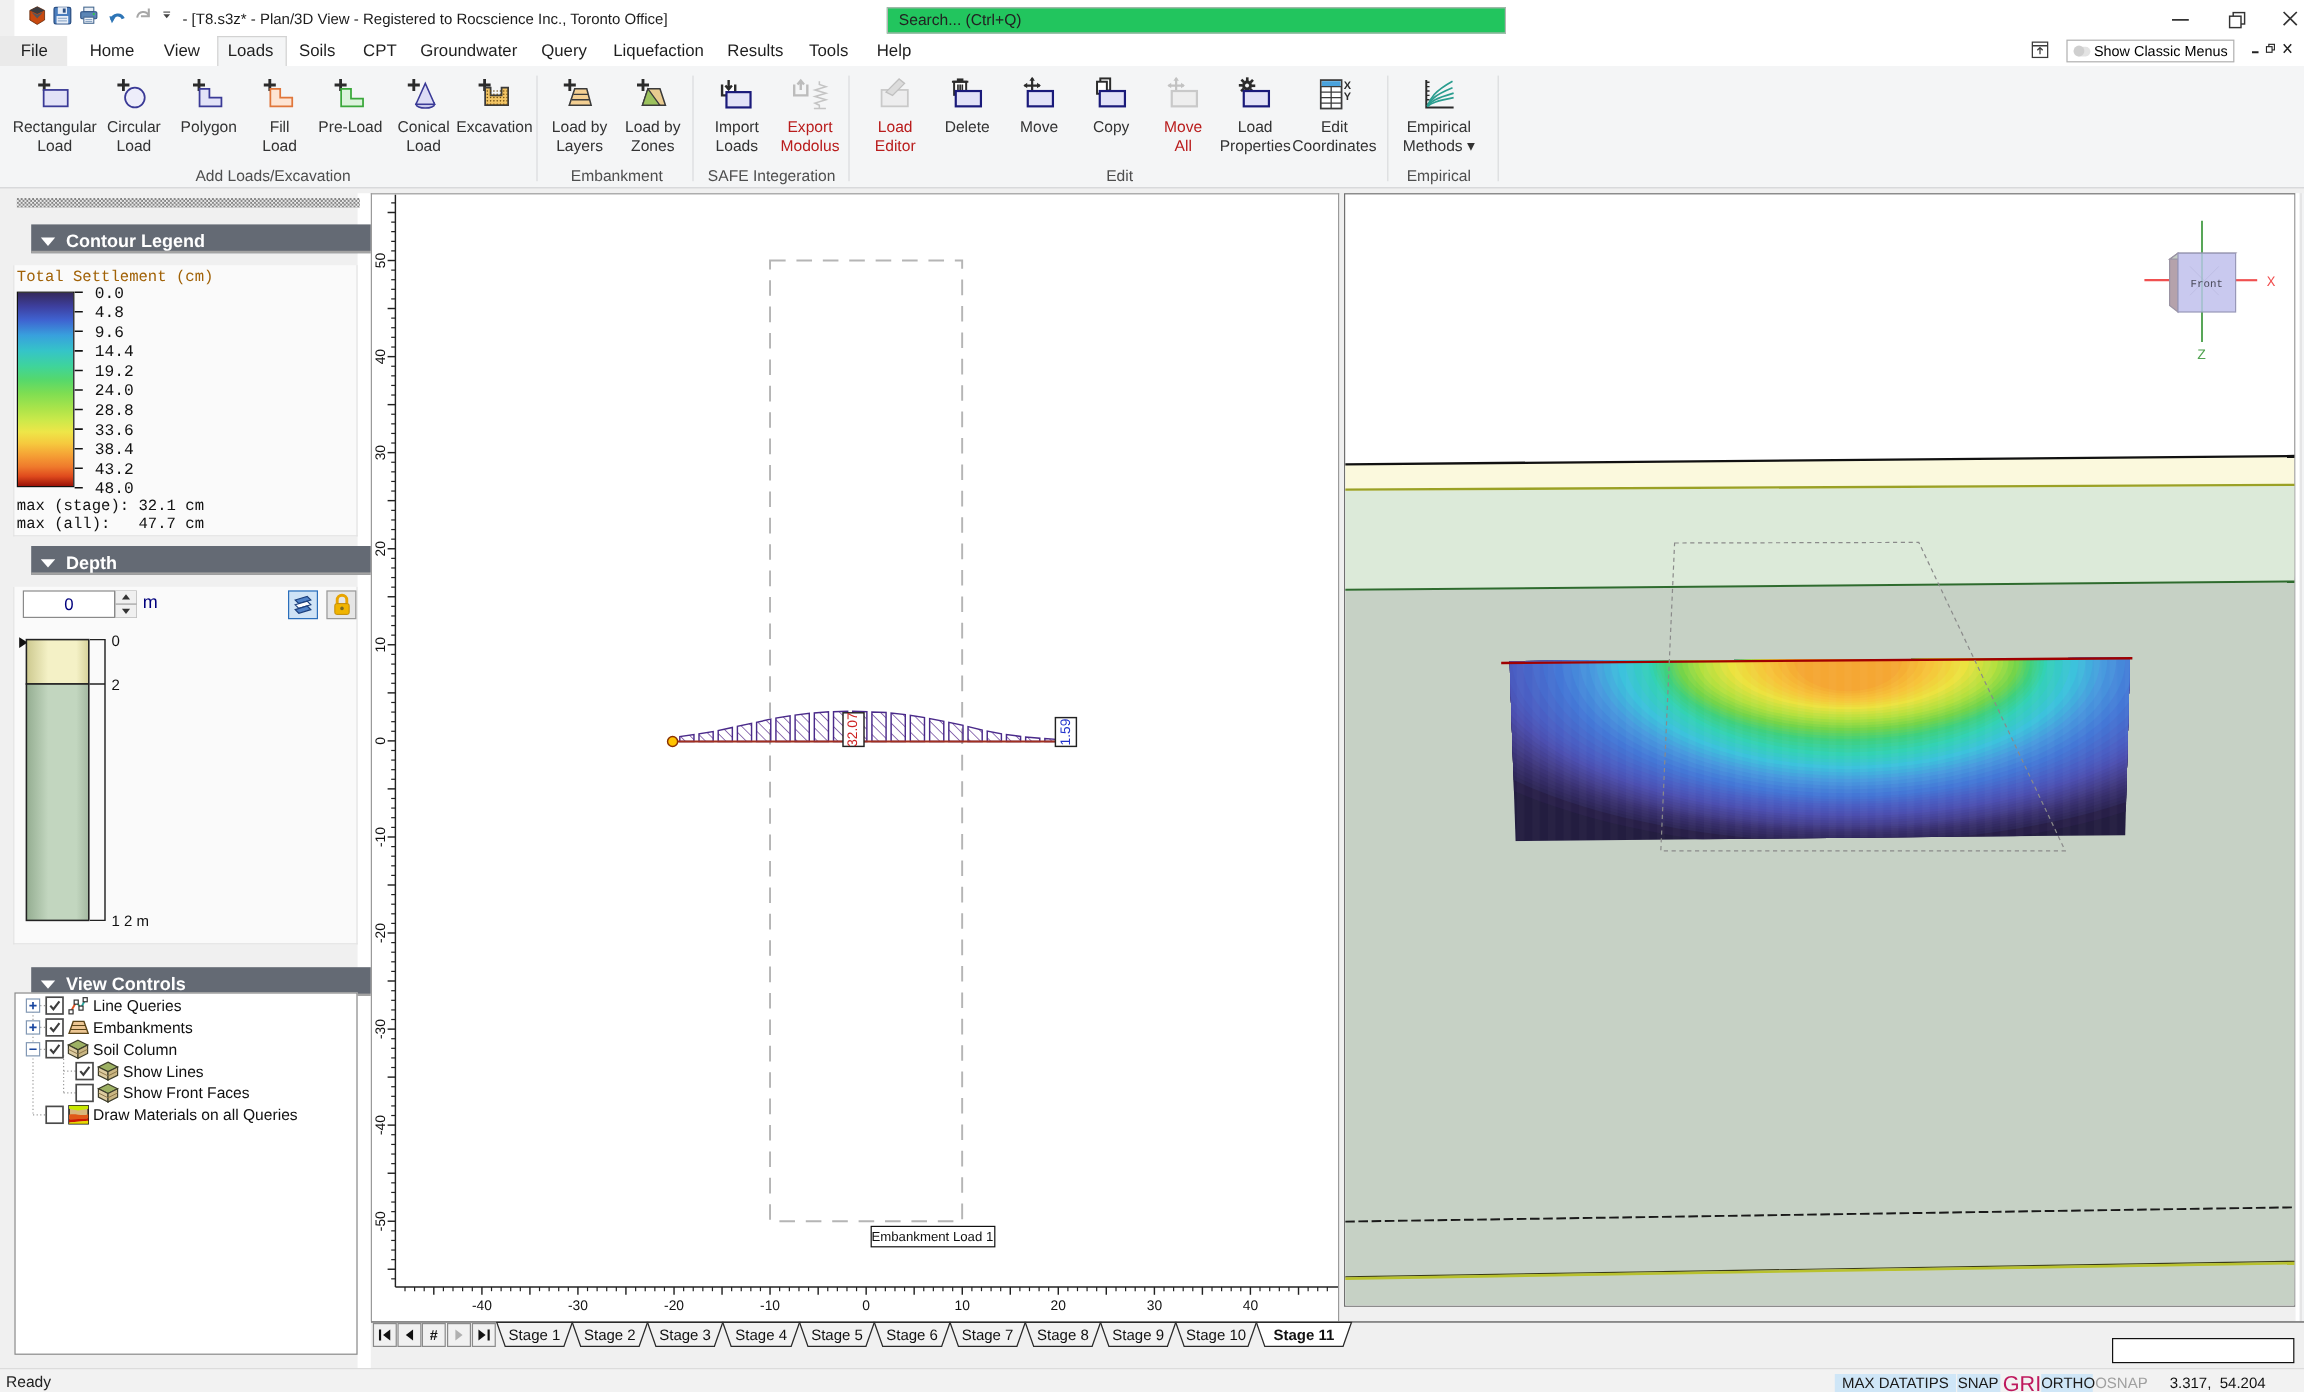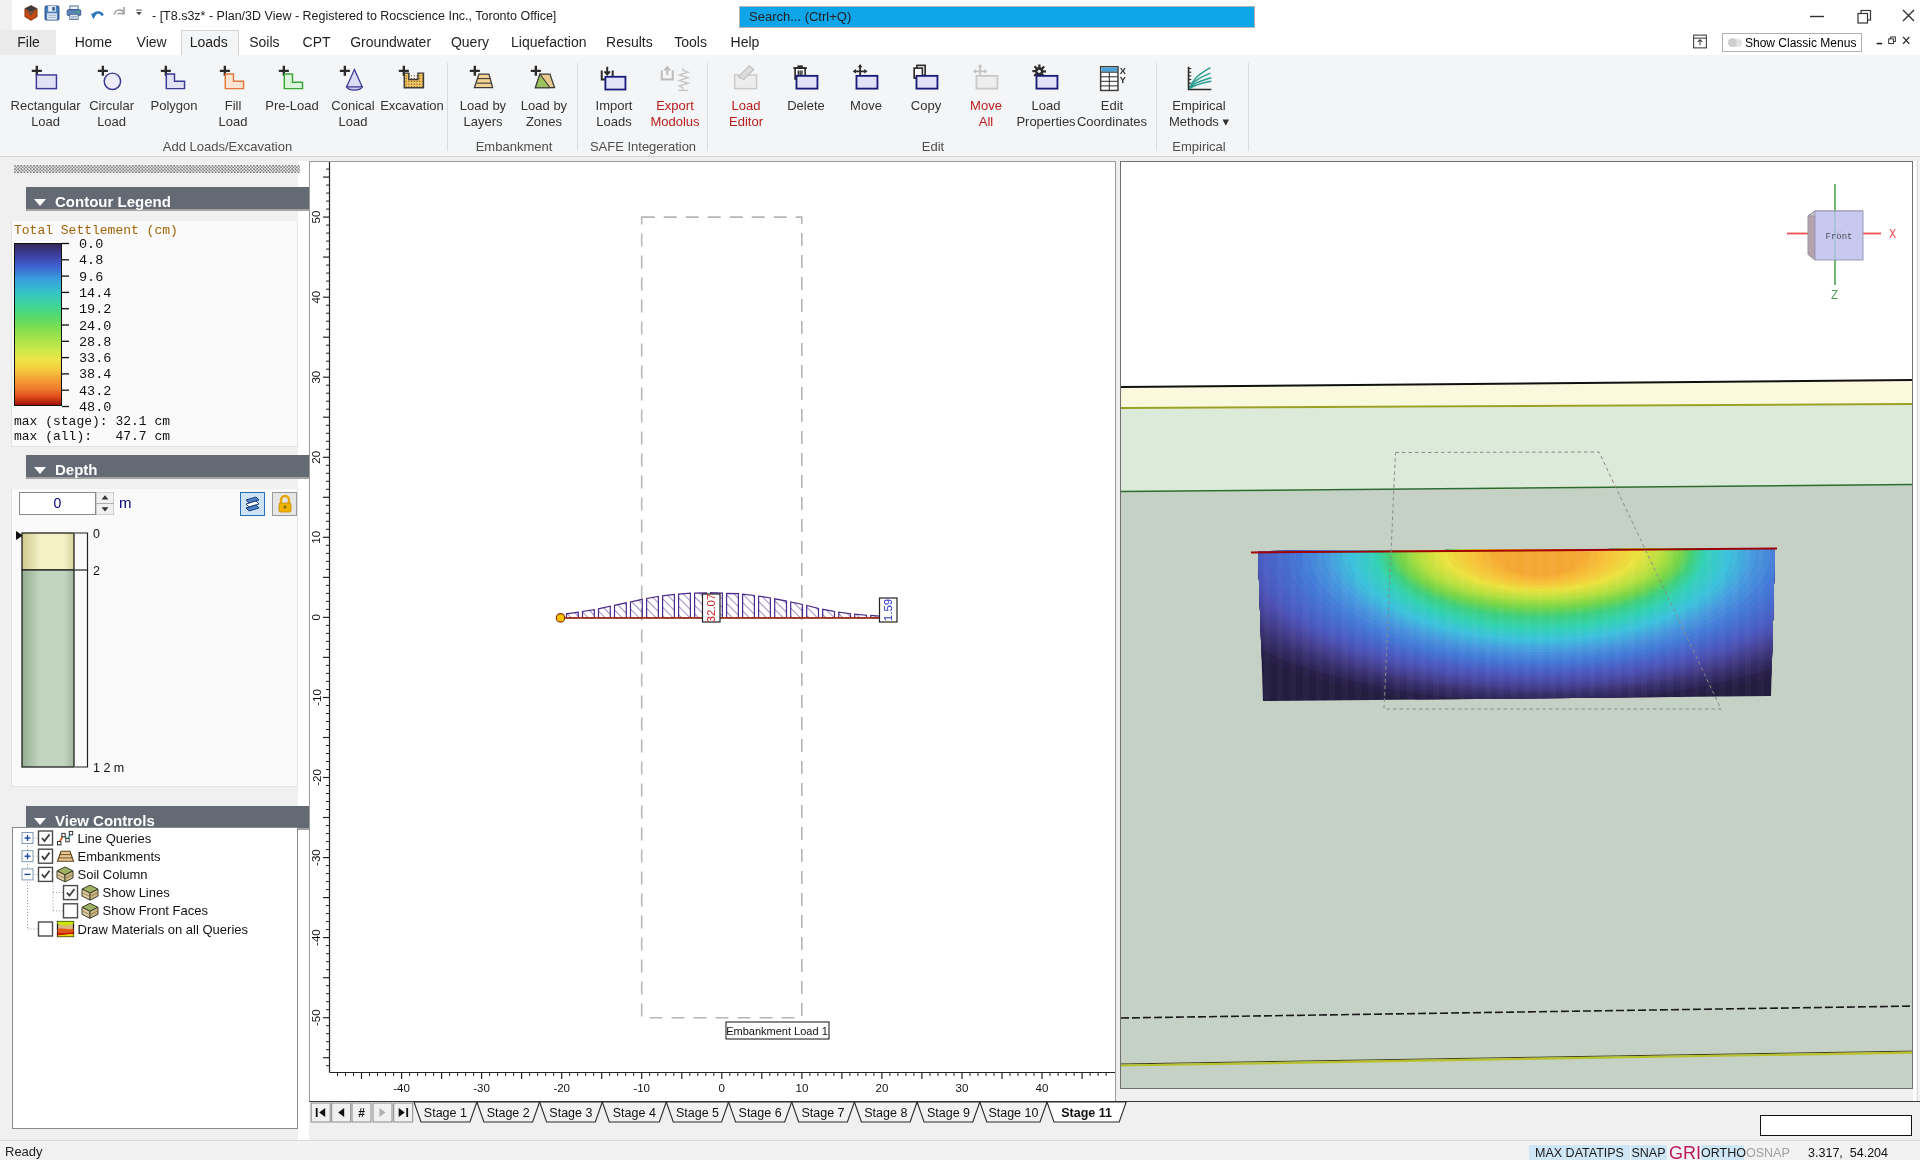--- a/index.html
+++ b/index.html
@@ -48,21 +48,21 @@
 </svg>
     <svg class="abs" style="left:100px;top:5px" width="16" height="16" viewBox="0 0 28 24">
 <path d="M21,3 L21,13 L11,13" fill="none" stroke="#a7a7a7" stroke-width="3" stroke-linecap="square"></path>
 <path d="M21,12 C18,5 6,4 4,15" fill="none" stroke="#a7a7a7" stroke-width="3"></path>
 </svg>
     <svg class="abs" style="left:122.5px;top:9px" width="9" height="8" viewBox="0 0 16 12">
 <rect x="2" y="0" width="10" height="1.6" fill="#444"></rect>
 <polygon points="2,4 12,4 7,10" fill="#444"></polygon>
 </svg>
     <div class="abs" style="left:140px;top:8.5px;font-size:12.5px;color:#1b1b1b;">- [T8.s3z* - Plan/3D View - Registered to Rocscience Inc., Toronto Office]</div>
-    <div class="abs" style="left:727px;top:6px;width:516px;height:22px;background:#0ea5e9;border:1px solid #b3b3b3;font-size:13px;color:#222;line-height:20px;padding-left:9px;">Search... (Ctrl+Q)</div>
+    <div class="abs" style="left:727px;top:6px;width:516px;height:22px;background:#22c55e;border:1px solid #b3b3b3;font-size:13px;color:#222;line-height:20px;padding-left:9px;">Search... (Ctrl+Q)</div>
     <svg class="abs" style="left:1780px;top:5px" width="140" height="24" viewBox="0 0 140 24">
 <line x1="18" y1="11.5" x2="32" y2="11.5" stroke="#333" stroke-width="1.4"></line>
 <rect x="69" y="5.5" width="9.5" height="9.5" fill="none" stroke="#333" stroke-width="1.2"></rect>
 <rect x="66" y="8.5" width="9.5" height="9.5" fill="#fff" stroke="#333" stroke-width="1.2"></rect>
 <path d="M111,5 L122,16 M122,5 L111,16" stroke="#333" stroke-width="1.4"></path>
 </svg>
   </div>
 <div id="menurow">
     <div class="abs" style="left:0;top:0;width:56px;height:25px;background:#eaeaea;"></div>
     <div class="abs" style="left:180.5px;top:0;width:58px;height:25px;background:#f4f5f6;border:1px solid #d2d2d2;border-bottom:none;"></div>

